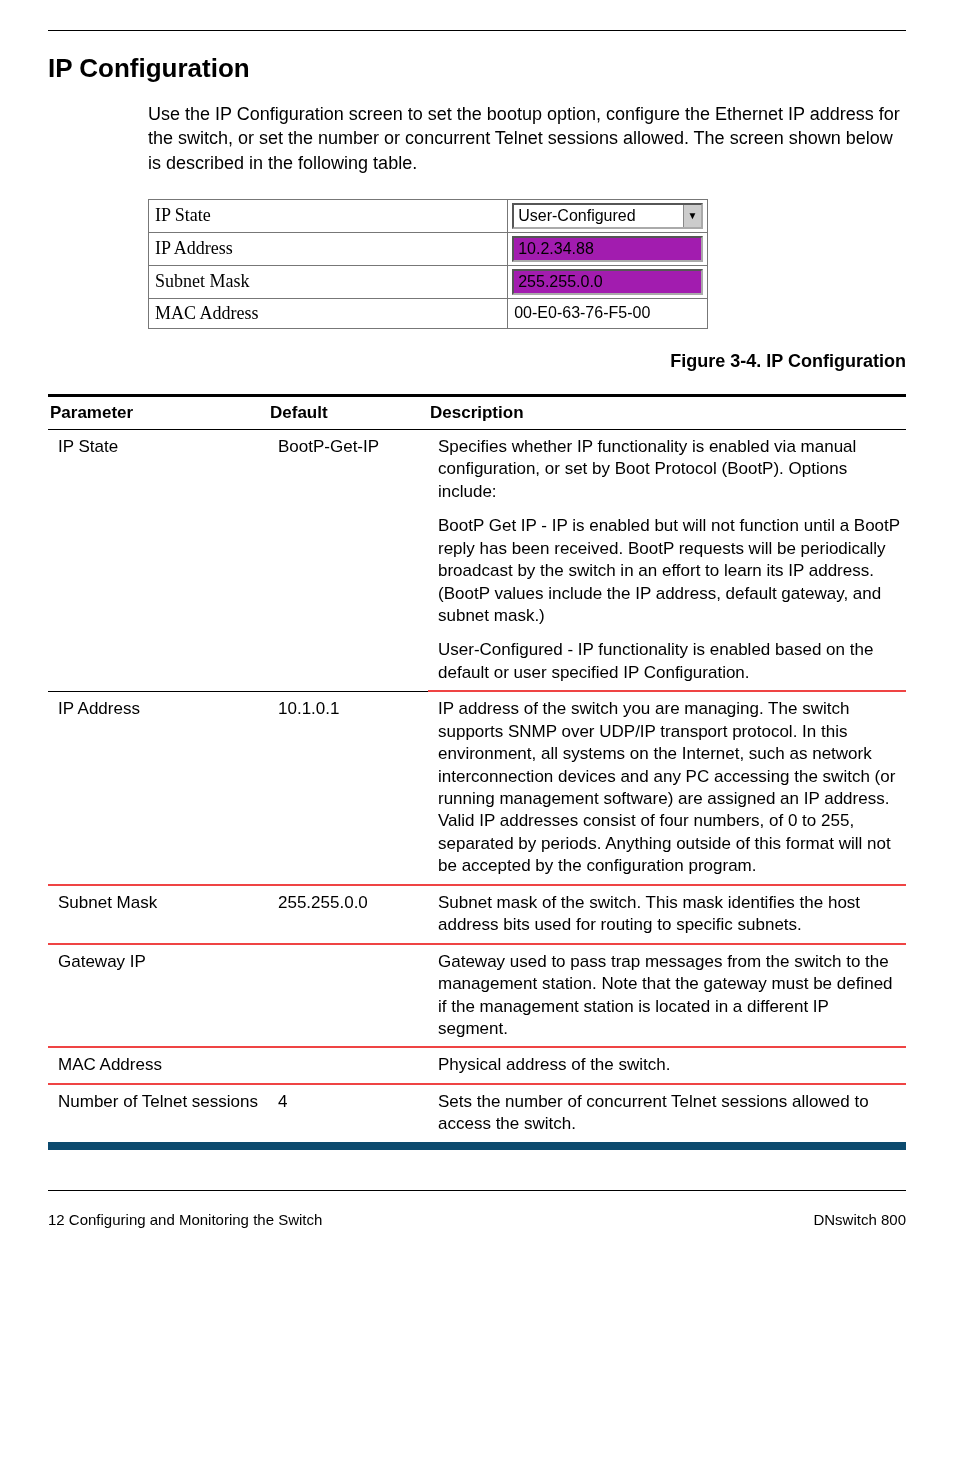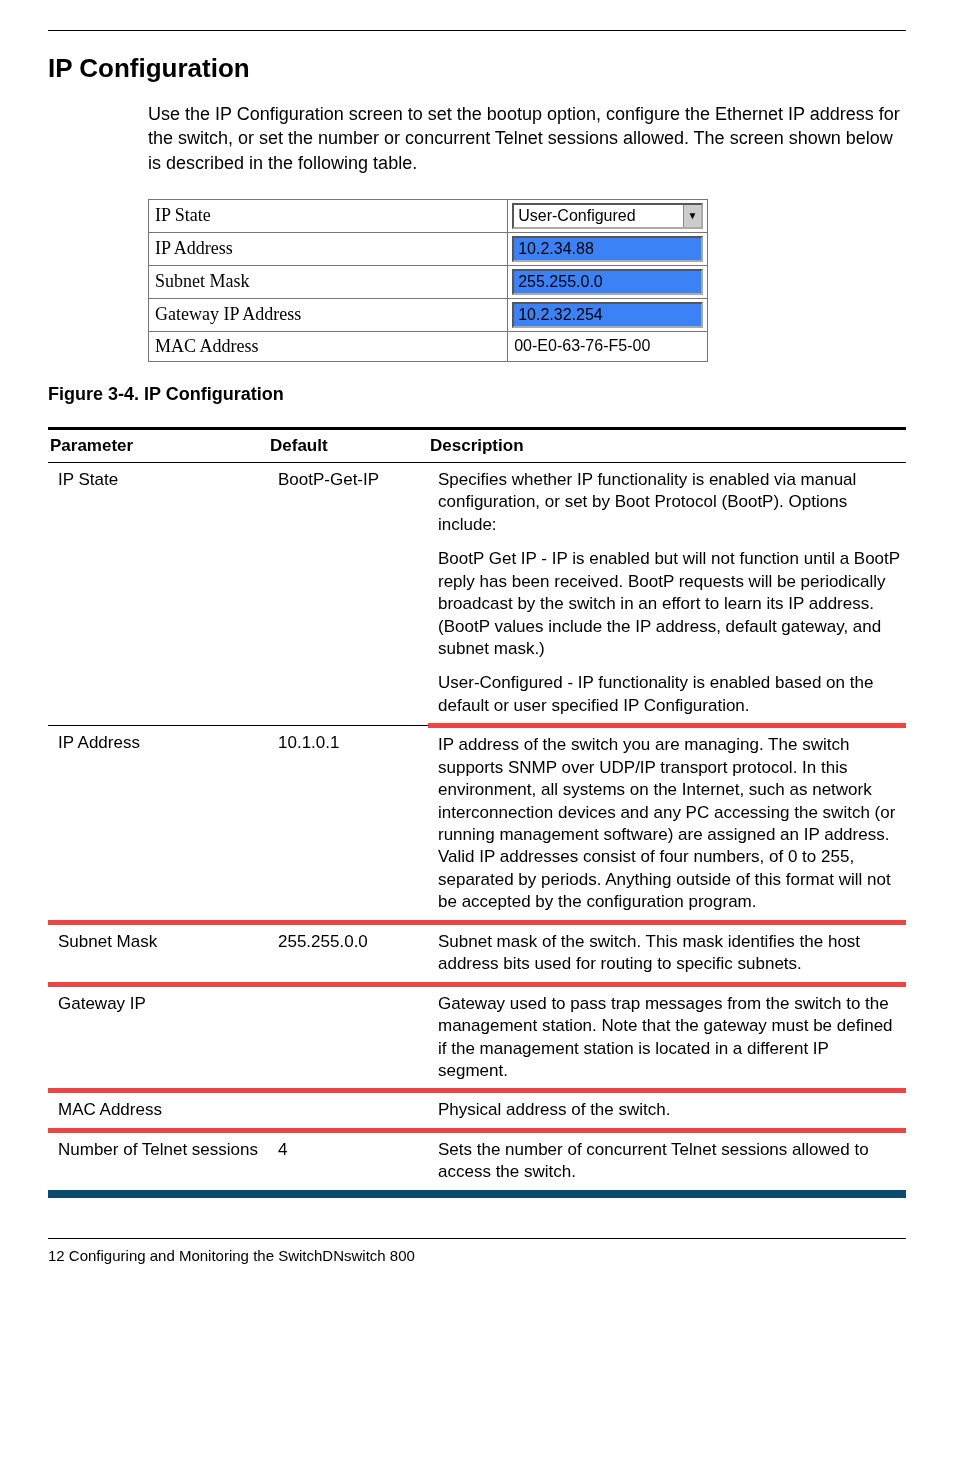--- a/index.html
+++ b/index.html
@@ -51,21 +51,21 @@
     width: 360px;
   }
   .config-table td.value {
     width: 200px;
     padding: 3px 4px;
     margin-top: 36px;
   }
   .input-look {
     display: block;
     border: 2px inset #aaa;
-    background: #3b82f6;
+    background: #a21caf;
     font-family: Arial, Helvetica, sans-serif;
     font-size: 16px;
     padding: 2px 4px;
     width: 100%;
   }
   .select-look {
     display: flex;
     align-items: stretch;
     border: 2px inset #aaa;
     background: #fff;
@@ -87,56 +87,57 @@
     font-size: 10px;
     color: #000;
   }
   .static-value {
     font-family: Arial, Helvetica, sans-serif;
     font-size: 16px;
     padding: 2px 2px;
     display: block;
   }
   .figure-caption {
-    text-align: left;
+    text-align: right;
     font-size: 18px;
     font-weight: bold;
     margin-bottom: 22px;
   }
   .param-table {
     width: 100%;
     border-collapse: collapse;
     font-size: 17px;
   }
   .param-table thead th {
     text-align: left;
     font-weight: bold;
     border-top: 3px solid #000;
     border-bottom: 1.5px solid #000;
     padding: 6px 4px 6px 2px;
   }
   .param-table td {
-    border-bottom: 5px solid #ef4444;
+    border-bottom: 2px solid #ef4444;
     padding: 6px 6px 6px 10px;
     vertical-align: top;
     line-height: 1.32;
   }
   .param-table col.c1 { width: 220px; }
   .param-table col.c2 { width: 160px; }
   .param-table tr.no-border td {
     border-bottom: none;
   }
   .param-table tbody tr:last-child td {
     border-bottom: 8px solid #0c4a6e;
   }
   .footer-rule {
     border-top: 1px solid #000;
     margin-top: 40px;
-    padding-top: 8px;
+    padding-top: 20px;
     display: flex;
+    justify-content: space-between;
     font-size: 15px;
     padding-bottom: 20px;
   }
 </style>
 </head>
 <body>
 
 <div class="top-rule"></div>
 
 <h1 class="heading">IP Configuration</h1>
@@ -164,26 +165,20 @@
       </td>
     </tr>
 
     <tr>
       <td class="label">Subnet Mask</td>
       <td class="value">
         <span class="input-look">255.255.0.0</span>
       </td>
     </tr>
 
-    <tr>
-      <td class="label">Gateway IP Address</td>
-      <td class="value">
-        <span class="input-look">10.2.32.254</span>
-      </td>
-    </tr>
 
     <tr>
       <td class="label">MAC Address</td>
       <td class="value">
         <span class="static-value">00-E0-63-76-F5-00</span>
       </td>
     </tr>
 
   </tbody>
     </table>

